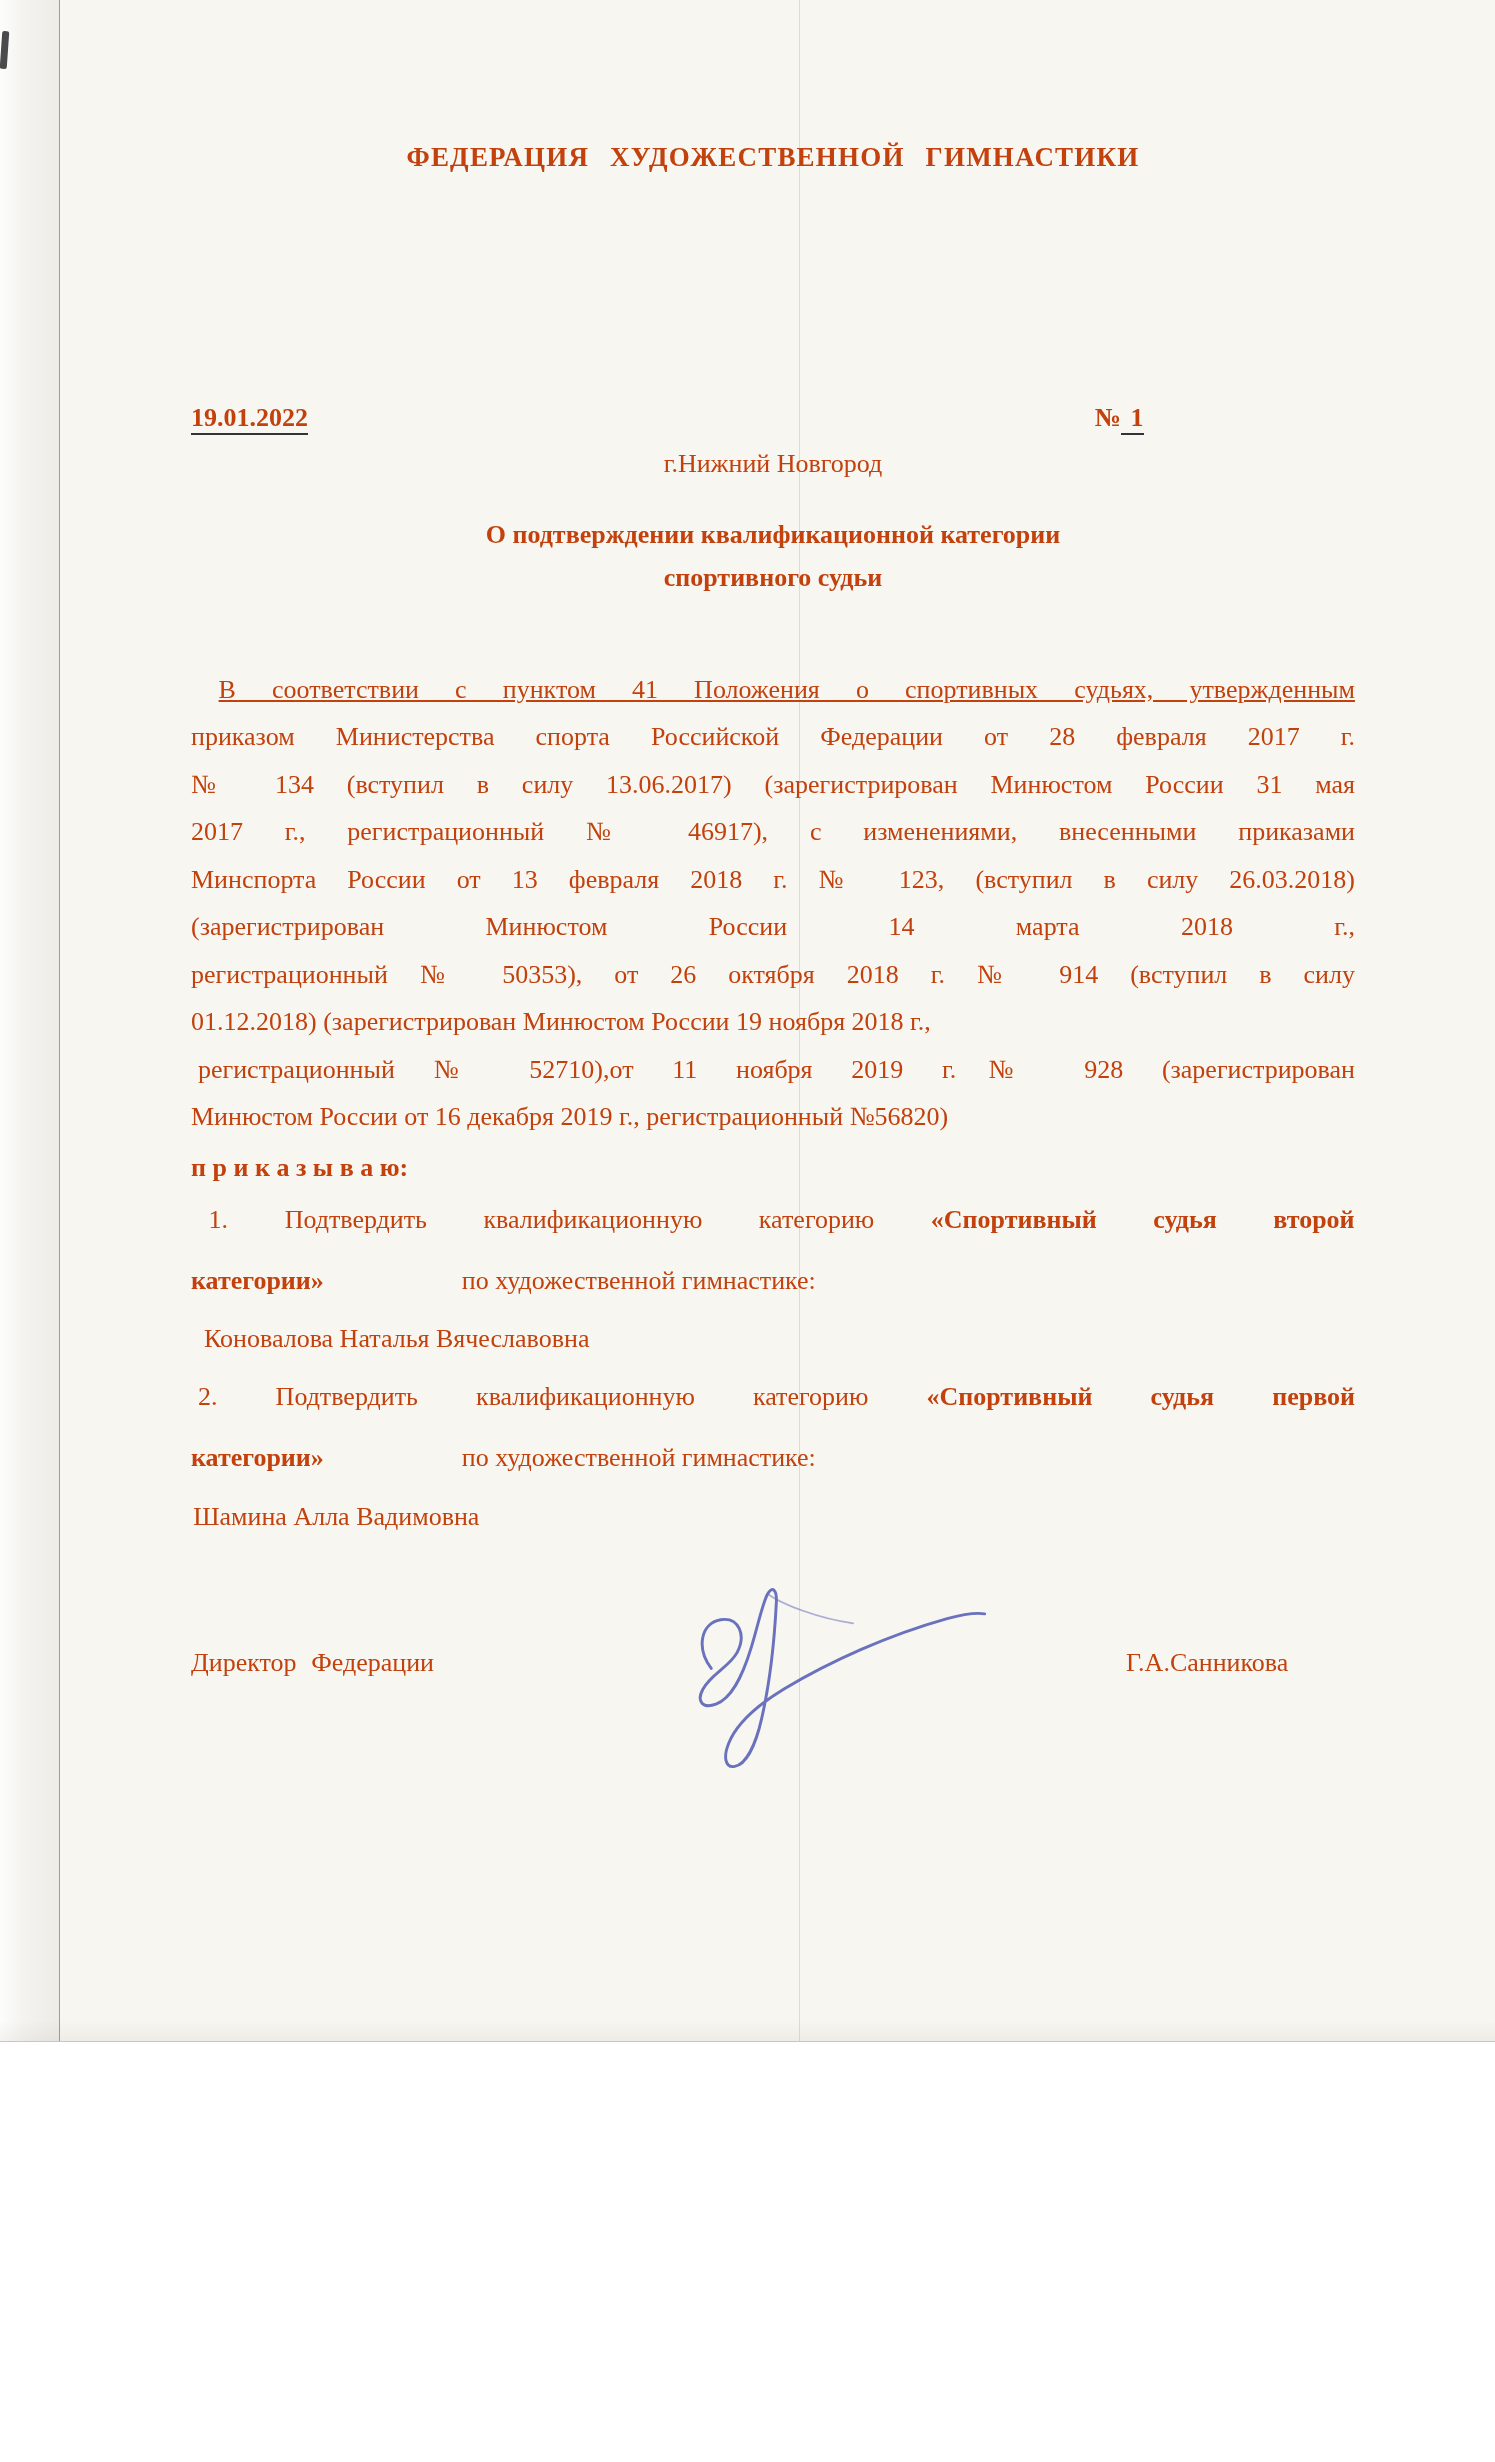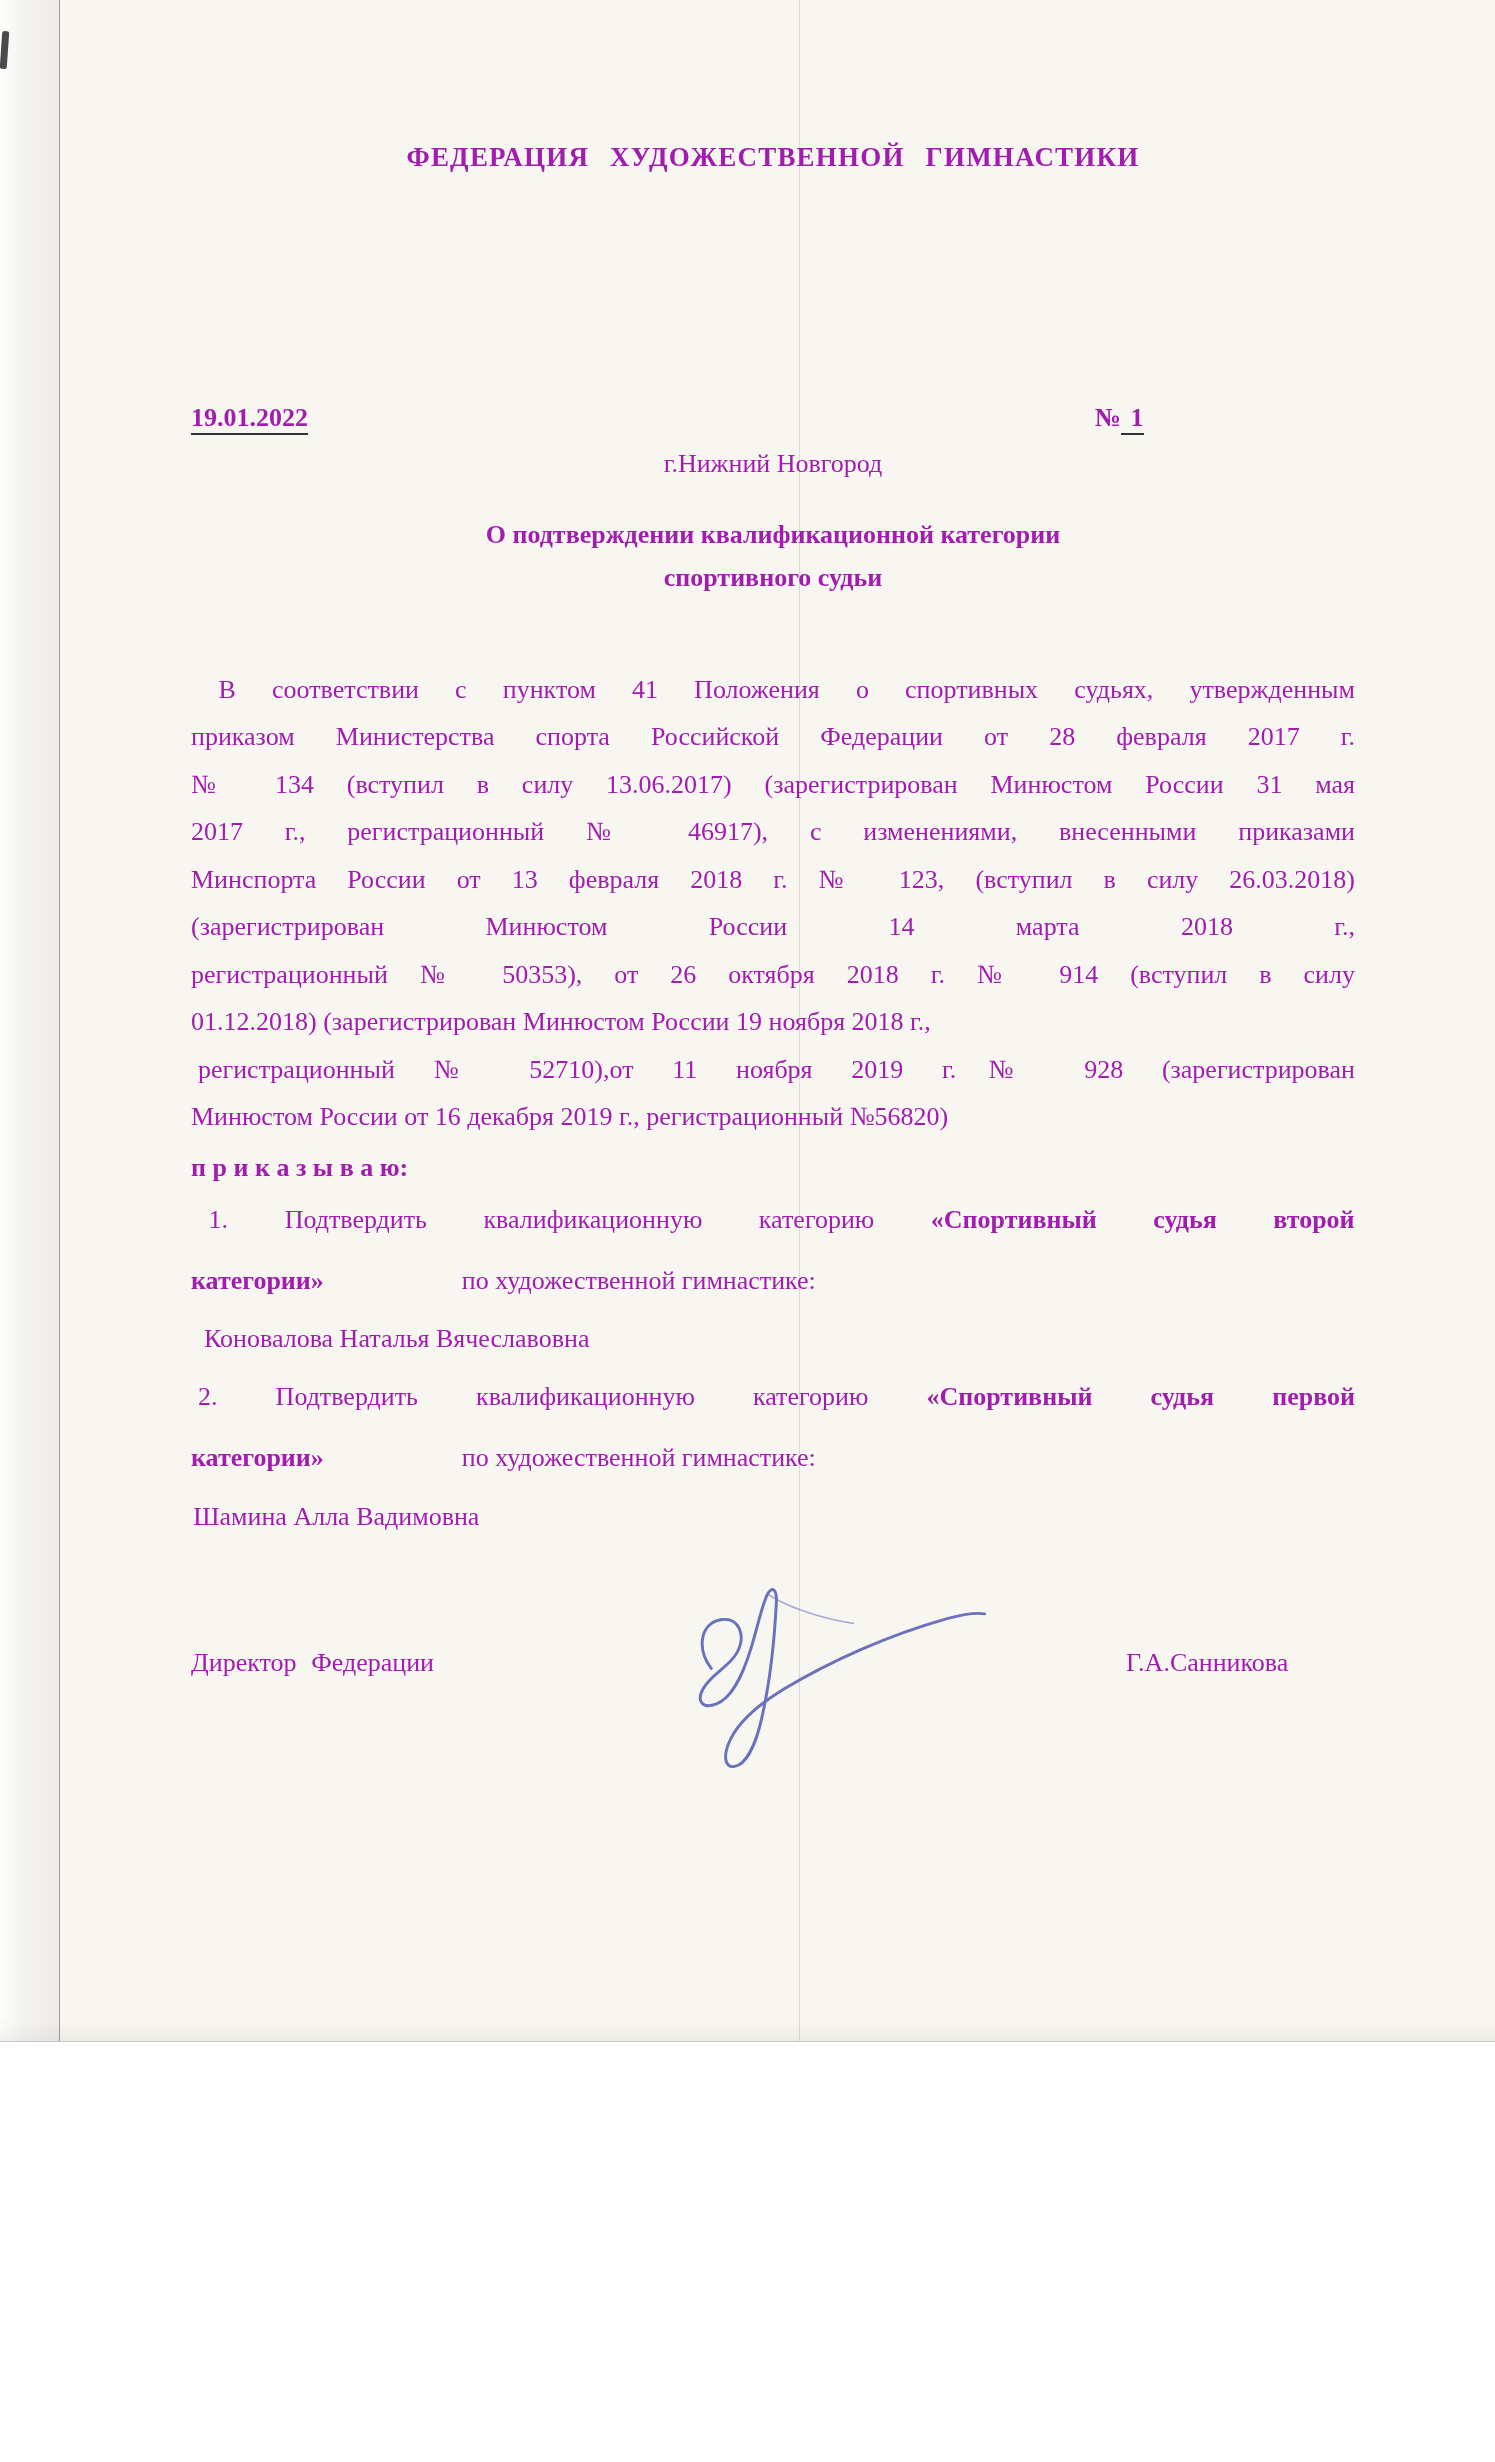--- a/index.html
+++ b/index.html
@@ -31,29 +31,29 @@
   .bottom-edge{
     position:absolute;left:0;top:2041px;width:1495px;height:1.8px;
     background:#c8c7c1;
   }
   .bottom-shade{
     position:absolute;left:0;top:2020px;width:1495px;height:21px;
     background:linear-gradient(to bottom,rgba(0,0,0,0) 0%,rgba(120,118,110,0.08) 100%);
   }
   
   .content{position:absolute;left:191px;top:0;width:1164px;height:2042px;}
-  .t{position:absolute;color:#a21caf;font-size:26px;line-height:35px;white-space:normal;}
+  .t{position:absolute;color:#c2410c;font-size:26px;line-height:35px;white-space:normal;}
   .center{left:0;width:100%;text-align:center;}
   .b{font-weight:700;}
   .hdr1{font-size:27px;letter-spacing:1.2px;word-spacing:13px;}
   .hdr2{font-size:26px;letter-spacing:1.2px;word-spacing:3.5px;}
   .title{font-size:29px;letter-spacing:5.3px;}
   .jline{left:0;width:100%;text-align:justify;}
   .jline::after{content:"";display:inline-block;width:100%;height:0;}
-  .indent{ text-indent:27.6px; }
+  .indent{ text-indent:27.6px;text-decoration:underline; }
   .pad12{padding-left:7px;width:calc(100% - 7px);font-family:Liberation Serif, serif;}
   .pad22{left:13px;}
   .pad30{left:17.6px;}
   .dateline{border-bottom:2.3px solid #34323a;padding-bottom:1.2px;}
   .num-u{border-bottom:2.3px solid #34323a;padding-left:9.4px;padding-bottom:1.2px;}
   .gap-spacer{display:inline-block;width:138px;}
   .dir{word-spacing:8.2px;}
   .sig-svg{position:absolute;left:451px;top:1548px;}
 </style>
 </head>

